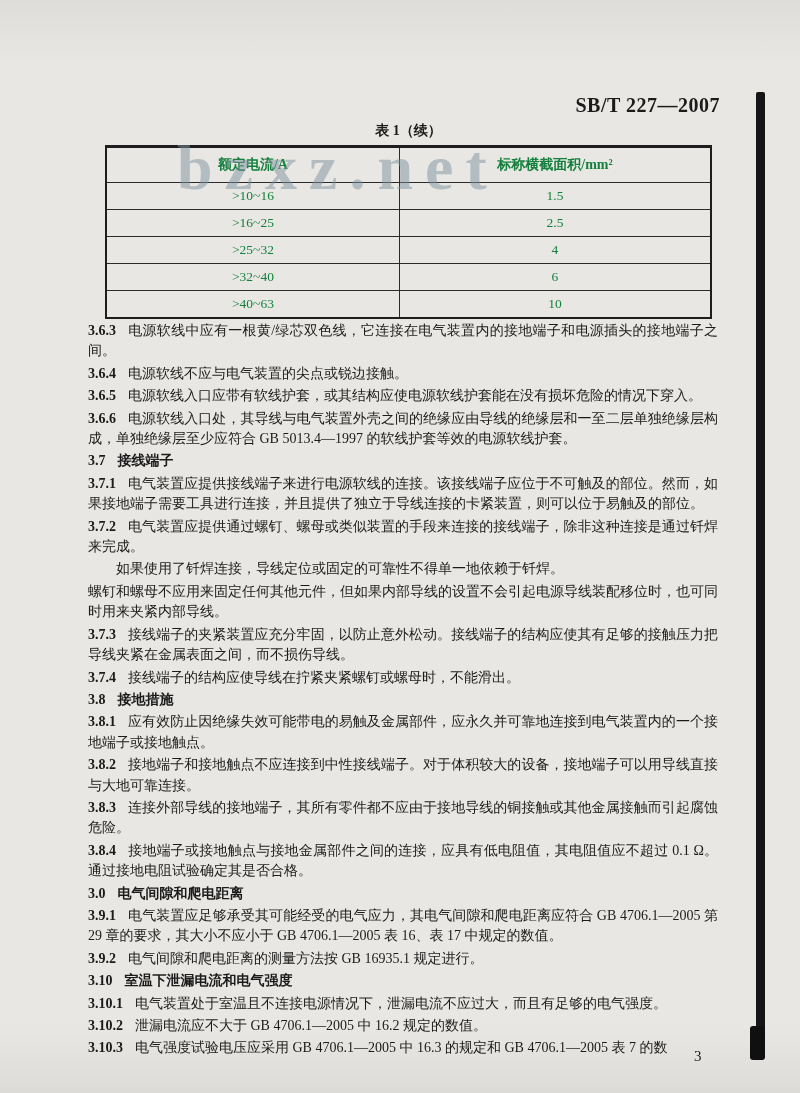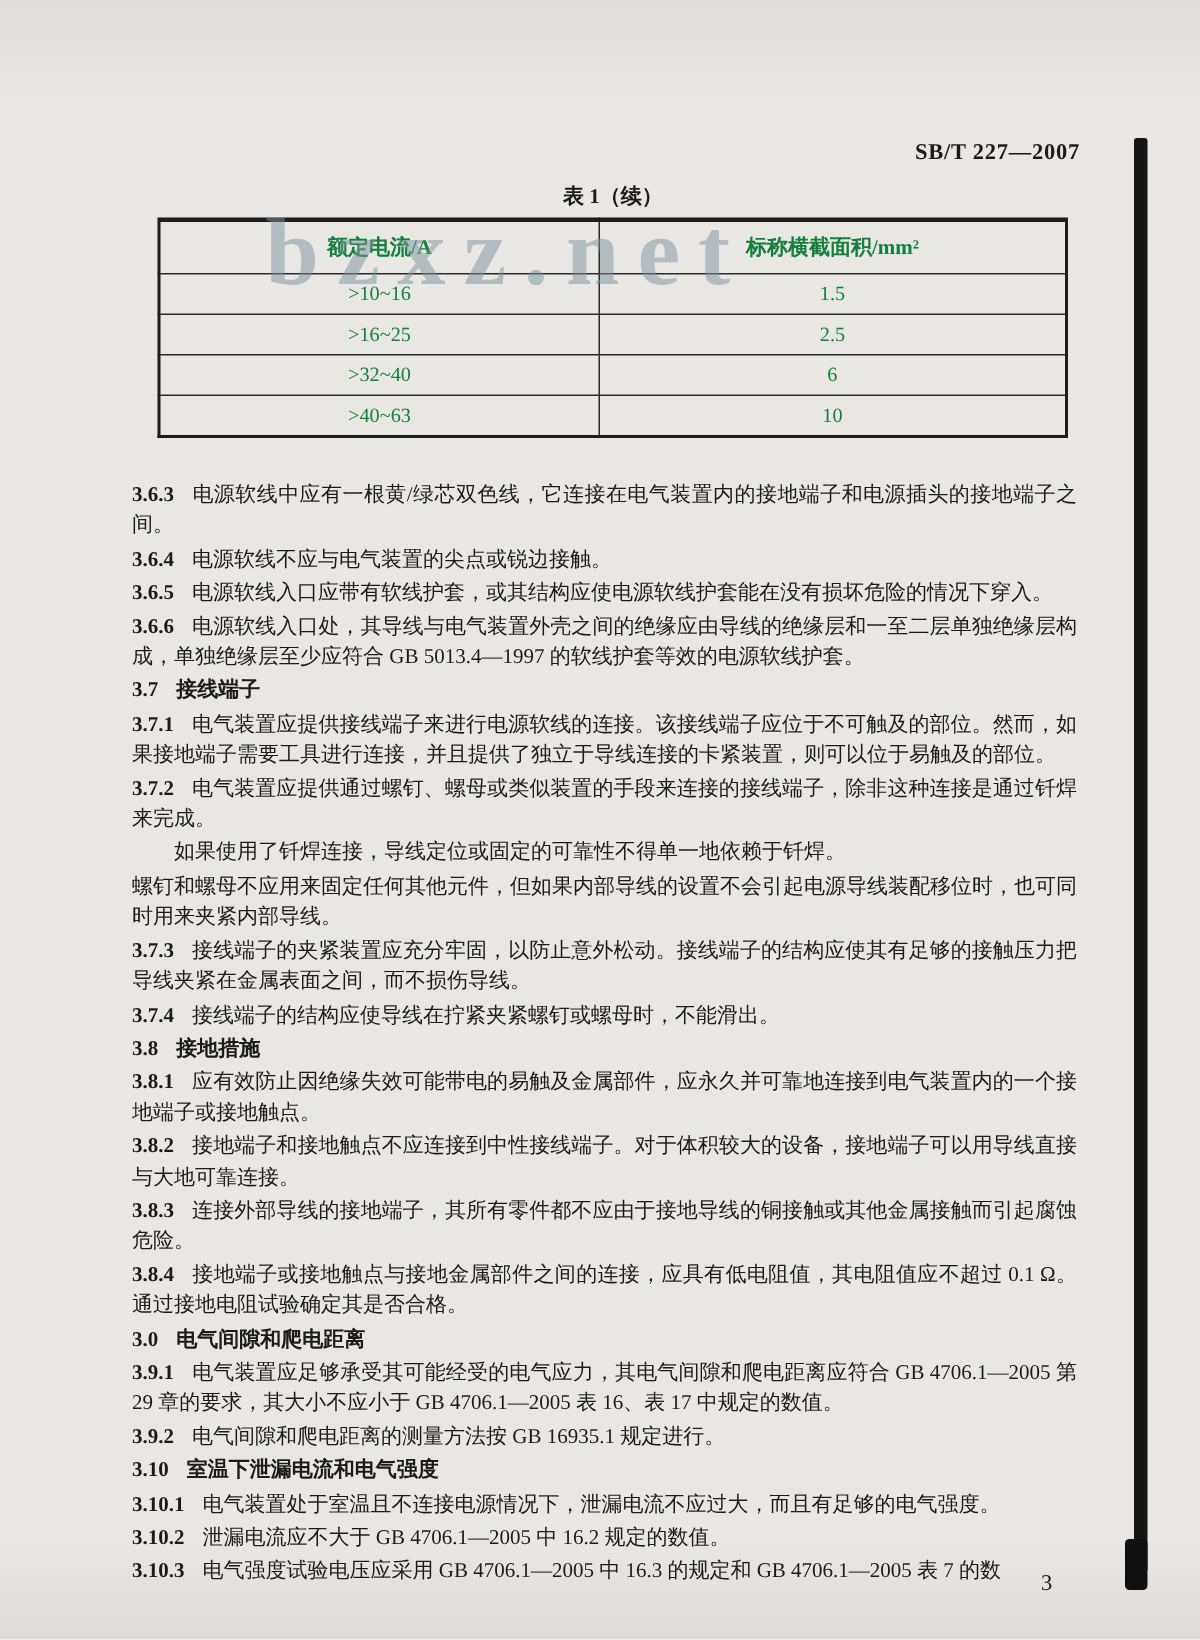--- a/index.html
+++ b/index.html
@@ -14,21 +14,21 @@
   .scan-bar {
     position: absolute; left: 756px; top: 92px;
     width: 9px; height: 956px; background: #151515; border-radius: 2px;
   }
   .scan-blob {
     position: absolute; left: 750px; top: 1026px;
     width: 15px; height: 34px; background: #101010; border-radius: 3px;
   }
   .doc-code {
     position: absolute; top: 94px; right: 80px;
-    font-size: 15px; font-weight: bold; letter-spacing: .5px;
+    font-size: 20px; font-weight: bold; letter-spacing: .5px;
   }
   .table-title {
     position: absolute; top: 122px; left: 105px; width: 607px;
     text-align: center; font-size: 14px; font-weight: bold;
   }
   .table-wrap { position: absolute; top: 145px; left: 105px; width: 607px; }
   table {
     width: 100%; border-collapse: collapse;
     border: 2px solid #1e1e1e; border-top-width: 3px;
   }
@@ -80,20 +80,24 @@
     <tbody>
         <tr>
           <td>&gt;10~16</td>
           <td>1.5</td>
         </tr>
         <tr>
           <td>&gt;16~25</td>
           <td>2.5</td>
         </tr>
         <tr>
+          <td>&gt;25~32</td>
+          <td>4</td>
+        </tr>
+        <tr>
           <td>&gt;32~40</td>
           <td>6</td>
         </tr>
         <tr>
           <td>&gt;40~63</td>
           <td>10</td>
         </tr>
       </tbody>
   </table>
   <div class="watermark">bzxz.net</div>

